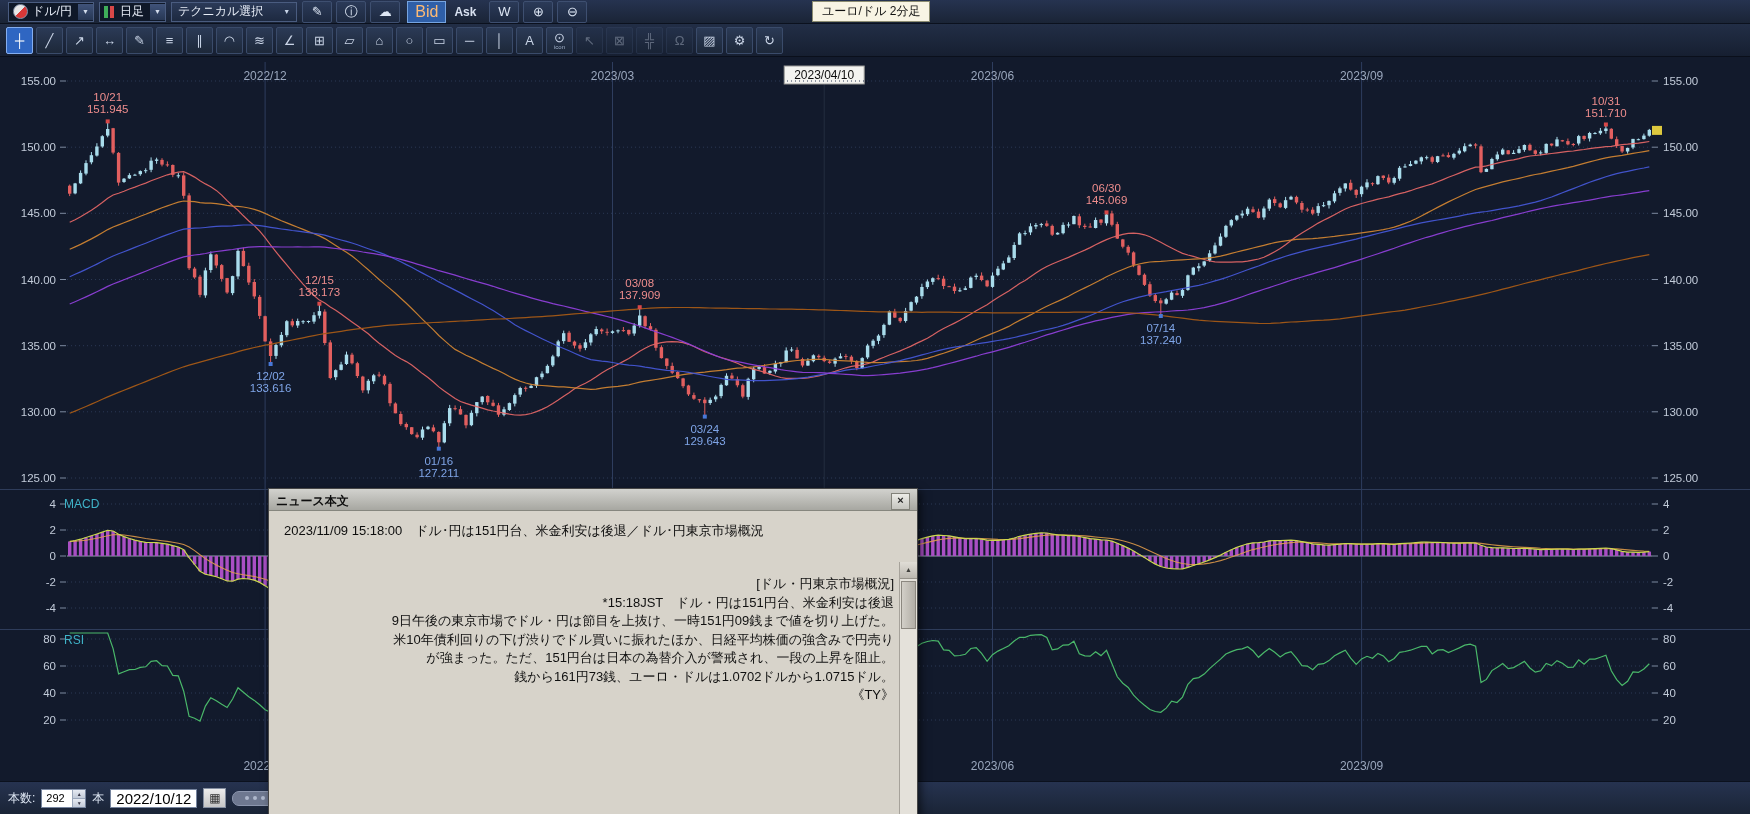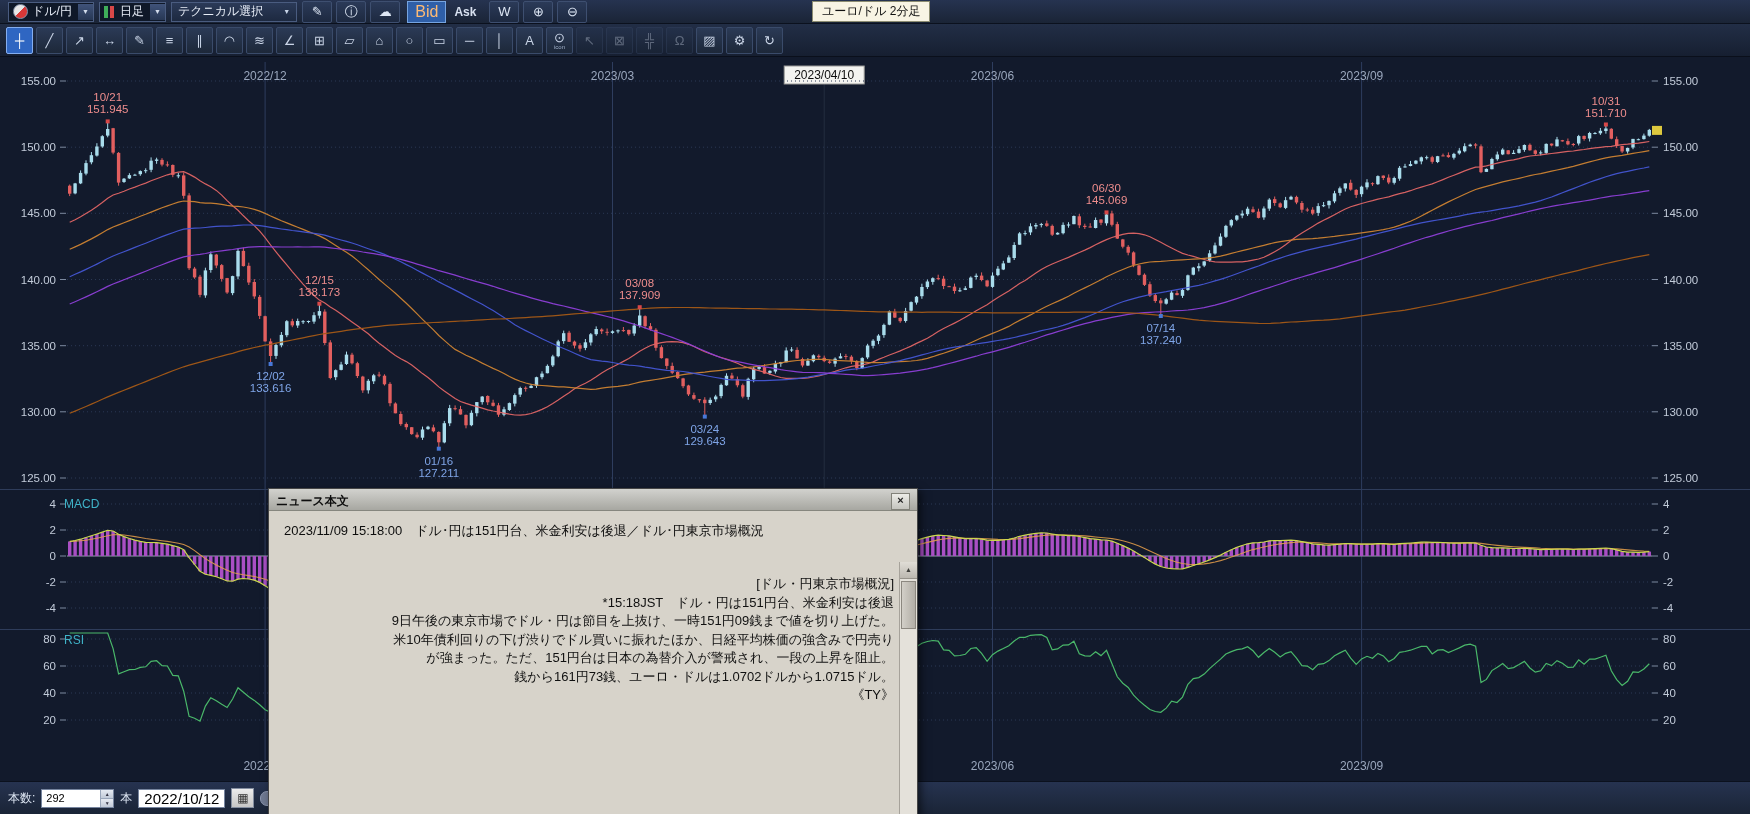--- a/index.html
+++ b/index.html
@@ -47,21 +47,21 @@
   .dtool .sub{font-size:6px;line-height:6px;color:#9fb0c8;}
   .dtool.active{background:#2f66c2;border-color:#85aef0;color:#fff;}
   .dtool.disabled{opacity:.38;}
 
   
   .statusbar{
     position:absolute;bottom:0;left:0;width:100%;height:33px;box-sizing:border-box;
     background:linear-gradient(#263350,#1a2436);border-top:1px solid #0b111e;
     display:flex;align-items:center;gap:6px;padding:0 8px;z-index:5;color:#dce5f2;font-size:12px;
   }
-  .spinbox{display:inline-flex;align-items:stretch;background:#fff;border:1px solid #76849e;height:17px;gap:28px;}
+  .spinbox{display:inline-flex;align-items:stretch;background:#fff;border:1px solid #76849e;height:17px;}
   .spin-val{color:#000;font-size:11px;padding:2px 4px;min-width:22px;}
   .spin-arrows{display:flex;flex-direction:column;border-left:1px solid #9aa6ba;}
   .spin-arrows span{flex:1;width:12px;background:linear-gradient(#e6eaf2,#c2cad8);color:#334;
     font-size:5px;display:flex;align-items:center;justify-content:center;border-bottom:1px solid #9aa6ba;}
   .spin-arrows span:last-child{border-bottom:none;}
   .datebox{background:#fff;color:#000;border:1px solid #76849e;height:15px;font-size:15px;
     padding:1px 5px;display:flex;align-items:center;}
   .calbtn{width:21px;height:18px;background:linear-gradient(#ececec,#c6c6c6);border:1px solid #848ea0;
     color:#333;font-size:12px;display:flex;align-items:center;justify-content:center;}
   .pill{width:44px;height:13px;border-radius:7px;background:#6e7890;border:1px solid #8c96ae;

